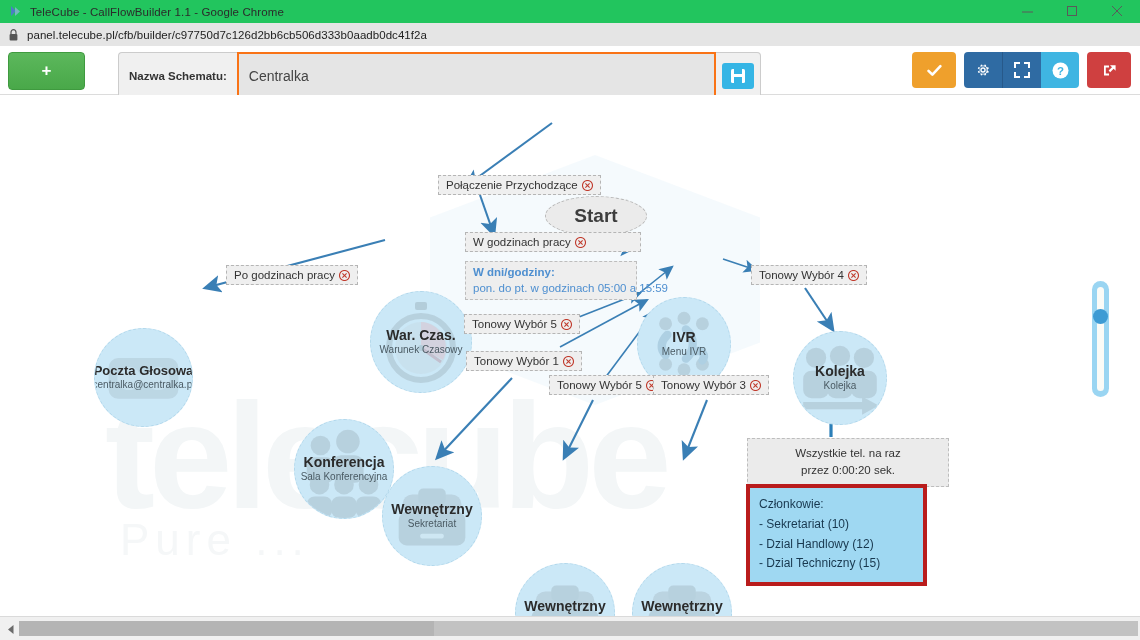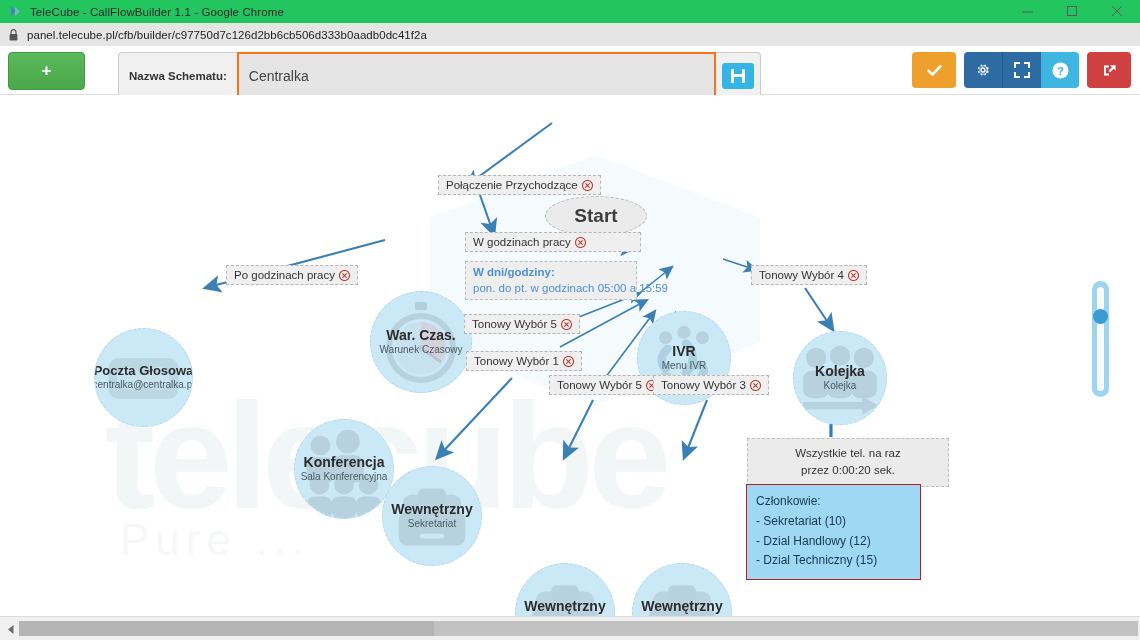--- a/index.html
+++ b/index.html
@@ -149,21 +149,21 @@
     padding:3px 7px;font-size:11.5px;color:#4e8fd0;white-space:nowrap;z-index:5;
     line-height:1.35;
   }
   .info-box .b{font-weight:bold;display:block;}
   .queue-box{
     position:absolute;background:#ebebeb;border:1px dashed #bdbdbd;
     font-size:11.5px;color:#333;text-align:center;line-height:1.5;
     padding:6px 24px;z-index:5;
   }
   .members-box{
-    position:absolute;background:#9fd8f2;border:1px solid #b91c1c;
+    position:absolute;background:#9fd8f2;border:4px solid #b91c1c;
     font-size:12px;color:#18384f;line-height:1.62;padding:7px 9px;z-index:5;
   }
   .members-box .hdr{margin-bottom:1px;}
 
   
   .zoomslider{
     position:absolute;left:1092px;top:186px;width:17px;height:116px;
     background:#9ad5f2;border-radius:9px;
     display:flex;align-items:center;justify-content:center;
   }
@@ -347,21 +347,21 @@
         <circle cx="50" cy="56" r="32" fill="none" stroke="#8d9ca5" stroke-width="6"></circle>
         <circle cx="50" cy="56" r="26" fill="#c4d2da"></circle>
         <path d="M50 56 L50 30 A26 26 0 0 1 72 68 Z" fill="#e8a0a8"></path>
         <line x1="50" y1="56" x2="70" y2="70" stroke="#b06070" stroke-width="3"></line>
         <circle cx="50" cy="56" r="3" fill="#7d8d96"></circle>
       </svg>
       <div class="t1">War. Czas.</div>
       <div class="t2">Warunek Czasowy</div>
     </div>
 
-    <div class="node" style="left:637px;top:216px;width:92px;height:92px;">
+    <div class="node" style="left:637px;top:202px;width:92px;height:92px;">
       <svg class="glyph" viewBox="0 0 100 100">
         <g fill="#8d9ca5">
           <circle cx="30" cy="28" r="7"></circle>
             <circle cx="50" cy="22" r="7"></circle>
             <circle cx="70" cy="28" r="7"></circle>
           <circle cx="30" cy="72" r="7"></circle>
             <circle cx="50" cy="78" r="7"></circle>
             <circle cx="70" cy="72" r="7"></circle>
         </g>
         <path d="M52 34 C62 42 62 58 52 66" stroke="#6f98b5" stroke-width="9" fill="none" stroke-linecap="round"></path>

